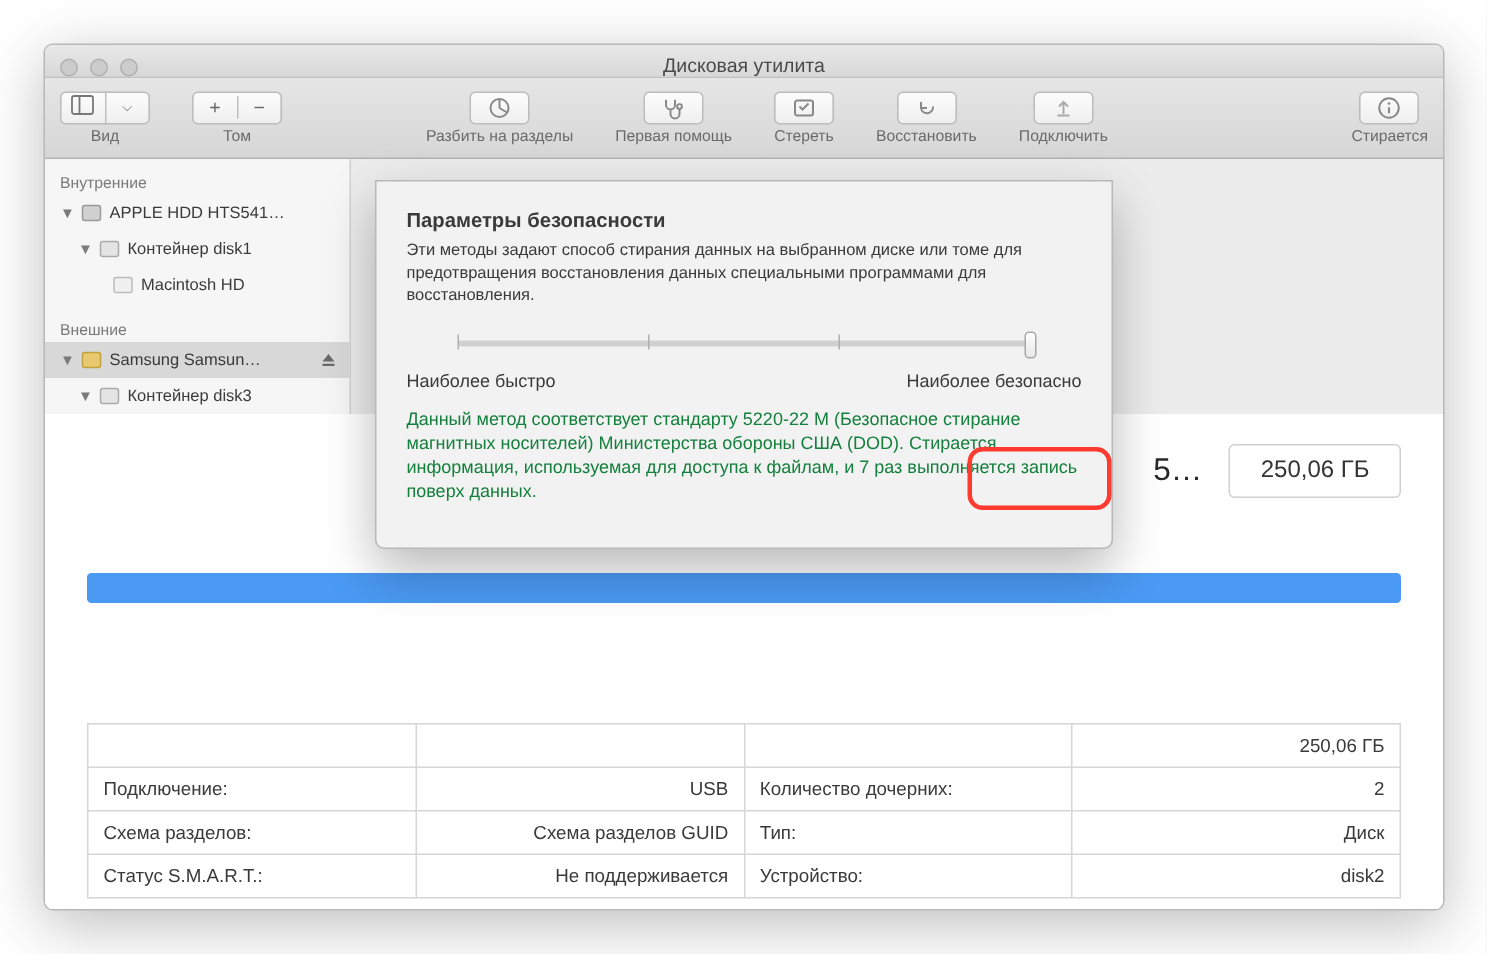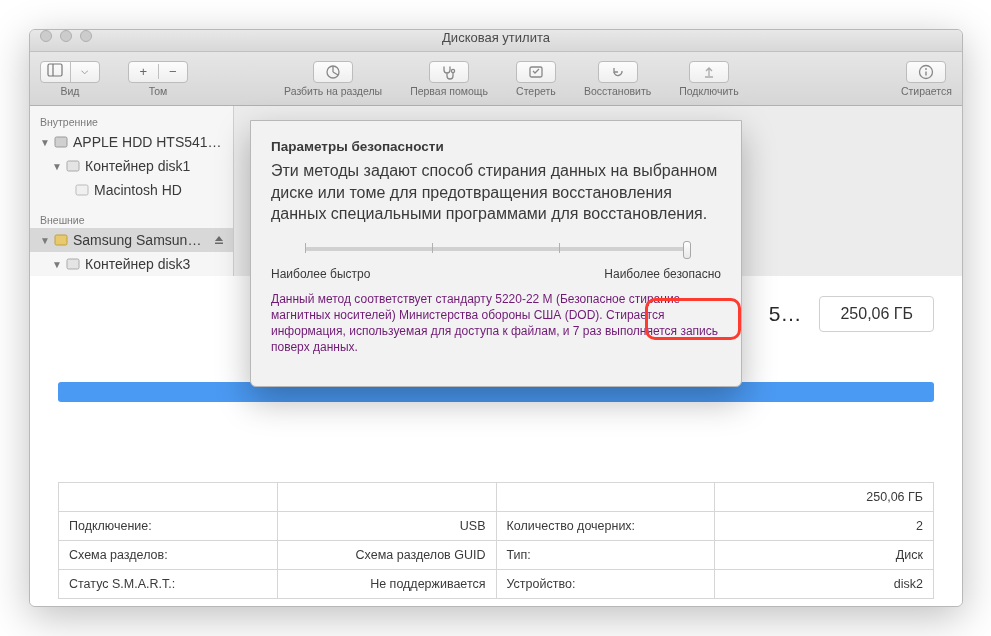--- a/index.html
+++ b/index.html
@@ -1,18 +1,18 @@
 <!DOCTYPE html>
 <html><head>
 <meta charset="utf-8">
 <style>
 * { margin: 0; padding: 0; box-sizing: border-box; font-family: -apple-system, BlinkMacSystemFont, "Helvetica Neue", sans-serif; }
 body { background: #fff; width: 991px; height: 636px; position: relative; overflow: hidden; }
 .window { position: absolute; left: 29px; top: 29px; width: 934px; height: 578px; background: #ececec; border: 1px solid #b8b8b8; border-radius: 6px; box-shadow: 0 10px 40px rgba(0,0,0,0.25); overflow: hidden; }
-.titlebar { height: 22px; background: linear-gradient(#e8e8e8,#d8d8d8); display: flex; align-items: flex-start; border-bottom: 1px solid #c0c0c0; position: relative; }
+.titlebar { height: 22px; background: linear-gradient(#e8e8e8,#d8d8d8); display: flex; align-items: flex-end; border-bottom: 1px solid #c0c0c0; position: relative; }
 .traffic { display: flex; gap: 8px; padding-left: 10px; }
 .traffic span { width: 12px; height: 12px; border-radius: 50%; background: #ccc; border: 0.5px solid #b0b0b0; }
 .title { position: absolute; width: 100%; text-align: center; font-size: 13px; color: #4a4a4a; pointer-events: none; }
 .toolbar { height: 54px; background: linear-gradient(#e6e6e6,#d6d6d6); border-bottom: 1px solid #b0b0b0; display: flex; align-items: center; padding: 0 10px; gap: 28px; }
 .tb-group { display: flex; flex-direction: column; align-items: center; gap: 2px; }
 .tb-btn { height: 22px; background: linear-gradient(#fcfcfc,#efefef); border: 1px solid #bcbcbc; border-radius: 4px; display: flex; align-items: center; justify-content: center; color: #666; font-size: 13px; }
 .tb-btn.single { width: 40px; }
 .tb-btn.seg2 { width: 60px; padding: 0; }
 .tb-btn.seg2 span { flex: 1; text-align: center; }
 .tb-btn.seg2 span:first-child { border-right: 1px solid #c0c0c0; }
@@ -21,44 +21,44 @@
 .icon { width: 18px; height: 18px; display: inline-block; }
 .content { display: flex; height: calc(100% - 76px); flex-direction: column; }
 .sidebar { width: 204px; background: #f6f6f6; border-right: 1px solid #d0d0d0; padding-top: 6px; font-size: 12.5px; color: #3a3a3a; overflow-y: auto; }
 .sb-section { font-size: 10.5px; color: #7a7a7a; padding: 4px 10px 2px; }
 .sb-item { display: flex; align-items: center; height: 24px; padding-left: 10px; gap: 4px; }
 .sb-item.l1 { padding-left: 22px; }
 .sb-item.l2 { padding-left: 44px; }
 .sb-item.sel { background: #d8d8d8; }
 .sb-disc { width: 9px; color: #7a7a7a; font-size: 10px; }
 .sb-ico { width: 16px; height: 16px; display: inline-flex; align-items: center; justify-content: center; }
-.sb-txt { flex: 1; white-space: nowrap; overflow: hidden; text-overflow: ellipsis; font-size: 14px; }
+.sb-txt { flex: 1; white-space: nowrap; overflow: hidden; text-overflow: ellipsis; font-size: 11px; }
 .sb-eject { width: 12px; height: 12px; margin-right: 8px; color: #6b6b6b; }
 .main { flex: 1; background: #fff; position: relative; padding: 0; }
 .hero { display: flex; align-items: center; justify-content: flex-end; padding: 20px 28px 10px; gap: 18px; }
 .hero-title { font-size: 21px; color: #2a2a2a; }
 .cap-box { border: 1px solid #d0d0d0; border-radius: 4px; padding: 8px 20px; font-size: 16px; color: #333; }
 .bar-area { padding: 0 28px 20px; }
 .bar { height: 20px; background: #4a99f2; border-radius: 3px; }
 .table-area { padding: 0 28px; }
 .tbl { width: 100%; border-collapse: collapse; font-size: 12.5px; color: #3a3a3a; table-layout: fixed; }
 .tbl td { border: 1px solid #d6d6d6; padding: 7px 10px; }
 .tbl td:nth-child(1), .tbl td:nth-child(3) { width: 25%; }
 .tbl td:nth-child(2), .tbl td:nth-child(4) { text-align: right; width: 25%; }
 .tbl tr:first-child td:nth-child(1),
 .tbl tr:first-child td:nth-child(2) { color: #fff; }
 .dialog { position: absolute; left: 250px; top: 120px; width: 492px; background: #f2f2f2; border: 1px solid #b8b8b8; border-radius: 0 0 6px 6px; box-shadow: 0 14px 34px rgba(0,0,0,0.28); padding: 18px 20px 16px; font-size: 12.5px; color: #3a3a3a; z-index: 50; }
 .dlg-title { font-weight: 600; font-size: 13.5px; margin-bottom: 6px; }
-.dlg-desc { font-size: 16px; color: #3a3a3a; margin-bottom: 14px; line-height: 1.35; }
+.dlg-desc { font-size: 11px; color: #3a3a3a; margin-bottom: 14px; line-height: 1.35; }
 .slider-wrap { position: relative; height: 22px; margin: 0 34px 6px; }
 .track { position: absolute; left: 0; right: 0; top: 8px; height: 4px; background: #d0d0d0; border-radius: 2px; }
 .tick { position: absolute; top: 4px; width: 1px; height: 10px; background: #b0b0b0; }
 .thumb { position: absolute; top: 2px; width: 8px; height: 18px; background: linear-gradient(#fff,#e8e8e8); border: 1px solid #a8a8a8; border-radius: 3px; transform: translateX(-50%); }
 .slider-labels { display: flex; justify-content: space-between; font-size: 12px; color: #3a3a3a; margin-bottom: 10px; }
-.dlg-method { font-size: 12px; color: #701a75; line-height: 1.35; margin-bottom: 14px; }
+.dlg-method { font-size: 12px; color: #15803d; line-height: 1.35; margin-bottom: 14px; }
 .dlg-actions { display: flex; justify-content: flex-end; }
 .ok-btn { width: 74px; height: 22px; background: linear-gradient(#6cb0ff,#2f7ff0); border: 1px solid #2e73d6; border-radius: 4px; color: #fff; font-size: 12.5px; cursor: pointer; }
 .highlight-ring { position: absolute; border: 3px solid #ff3b30; border-radius: 10px; pointer-events: none; z-index: 60; }
 svg { display: block; }
 </style>
 </head>
 <body>
 
 <div class="window">
 

